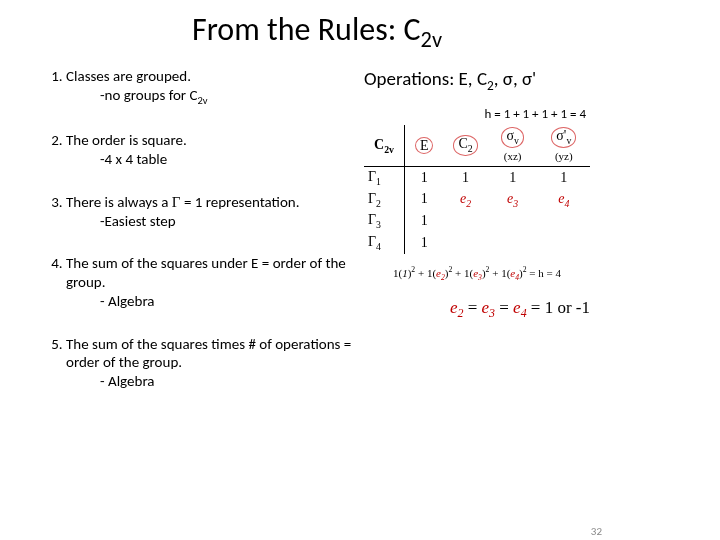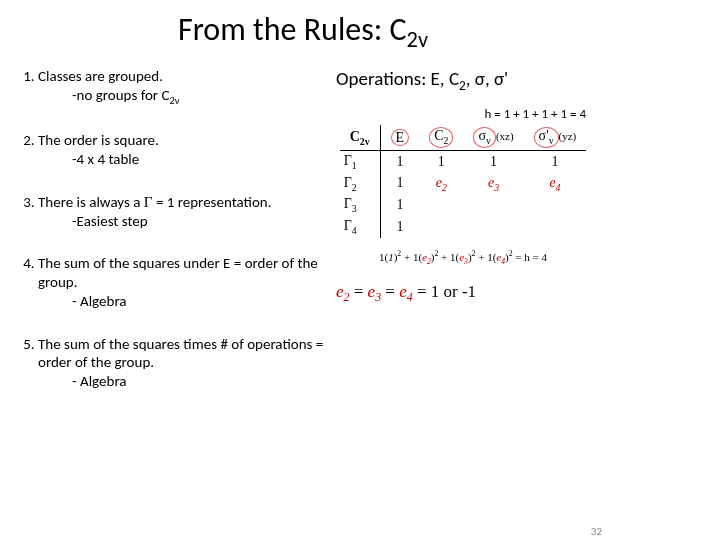--- a/index.html
+++ b/index.html
@@ -10,21 +10,21 @@
     background: #fff;
     font-family: "Calibri", "Segoe UI", Arial, sans-serif;
     color: #000;
     overflow: hidden;
   }
   .slide {
     position: relative;
     width: 620px;
     height: 540px;
     box-sizing: border-box;
-    padding: 10px 30px 20px 16px;
+    padding: 10px 30px 20px 44px;
   }
   .title {
     text-align: center;
     font-size: 32px;
     margin: 0 0 14px 0;
     font-weight: 400;
   }
   .columns {
     display: flex;
     flex-direction: row;
@@ -96,21 +96,21 @@
     color: #c00000;
   }
   .eq-line {
     text-align: center;
     font-size: 11px;
     margin: 10px 0 14px 0;
     font-family: "Times New Roman", serif;
     line-height: 1.6;
   }
   .eq2 {
-    text-align: left;
+    text-align: right;
     font-size: 17px;
     font-family: "Times New Roman", serif;
   }
   sub { font-size: 0.7em; }
   sup { font-size: 0.7em; }
   .pagenum {
     position: absolute;
     bottom: 2px;
     right: 18px;
     font-size: 11px;

